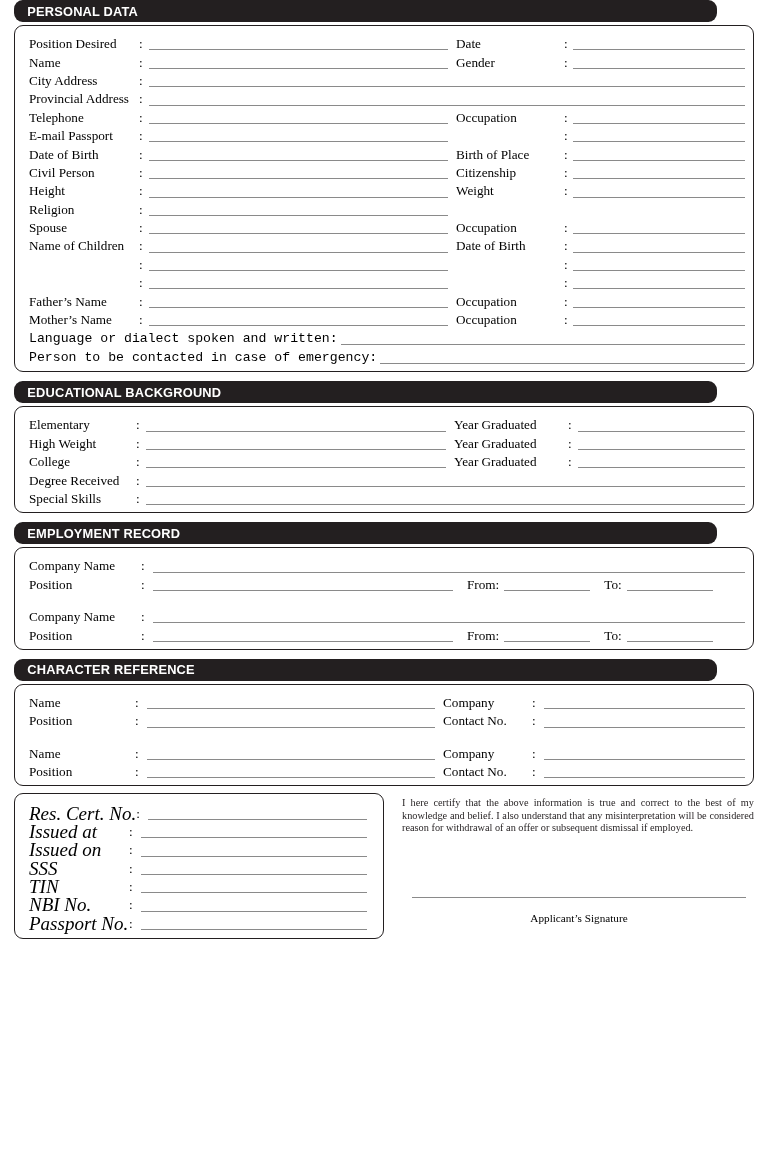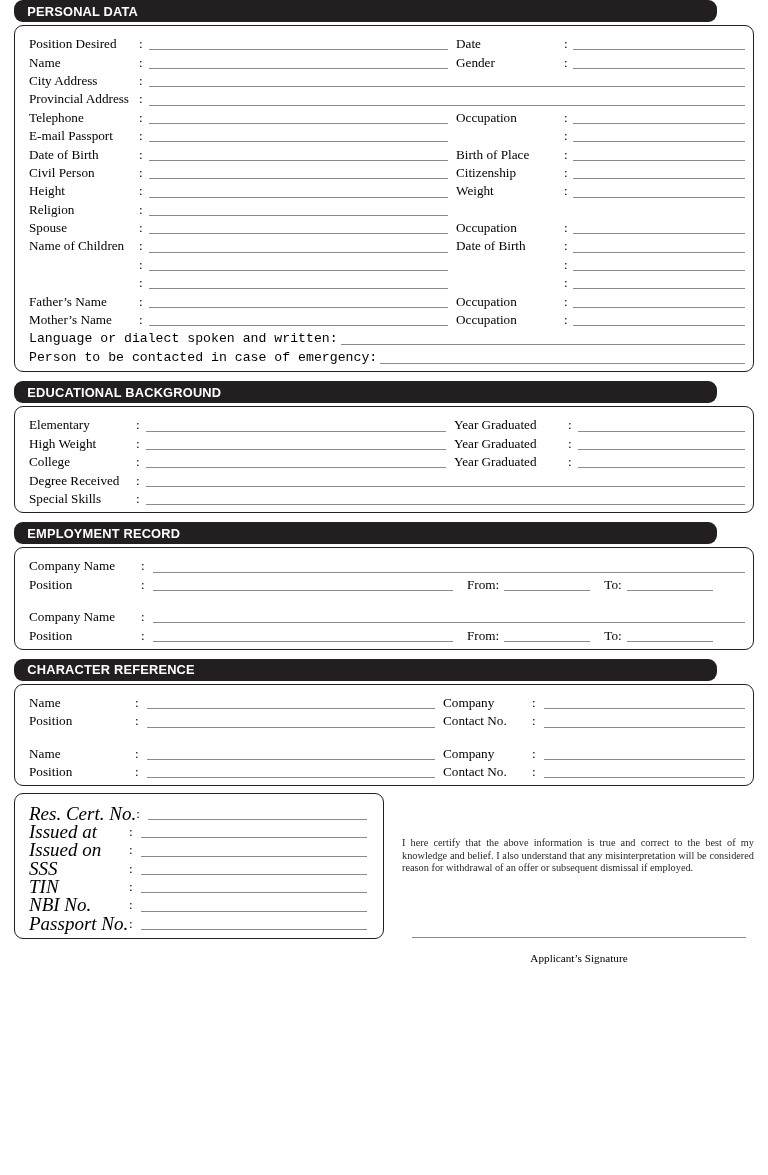--- a/index.html
+++ b/index.html
@@ -134,21 +134,20 @@
   .doc-lbl   { flex:0 0 106px; font-size:19px; line-height:13.2px; white-space:nowrap; padding-left:6px;font-style:italic; }
   .doc-colon { flex:0 0 10px; font-size:13.2px; line-height:13.2px; }
   .doc-line  { flex:1 1 auto; border-bottom:1px solid #8a8a8a; height:13px; margin-left:2px; margin-right:8px; }
 
   .certify-col { flex:1 1 auto; padding-left:18px; padding-top:4px; }
   .certify-text {
     font-size:10.3px;
     line-height:12.4px;
     text-align:justify;
     color:#231f20;
-    margin-top:40px;
   }
   .sig-wrap { margin-top:62px; padding:0 8px 0 10px; }
   .sig-line { border-bottom:1px solid #8a8a8a; height:1px; }
   .sig-cap { text-align:center; font-size:11.2px; padding-top:14px; }
 </style>
 </head>
 <body>
 
 <div class="page">
 

